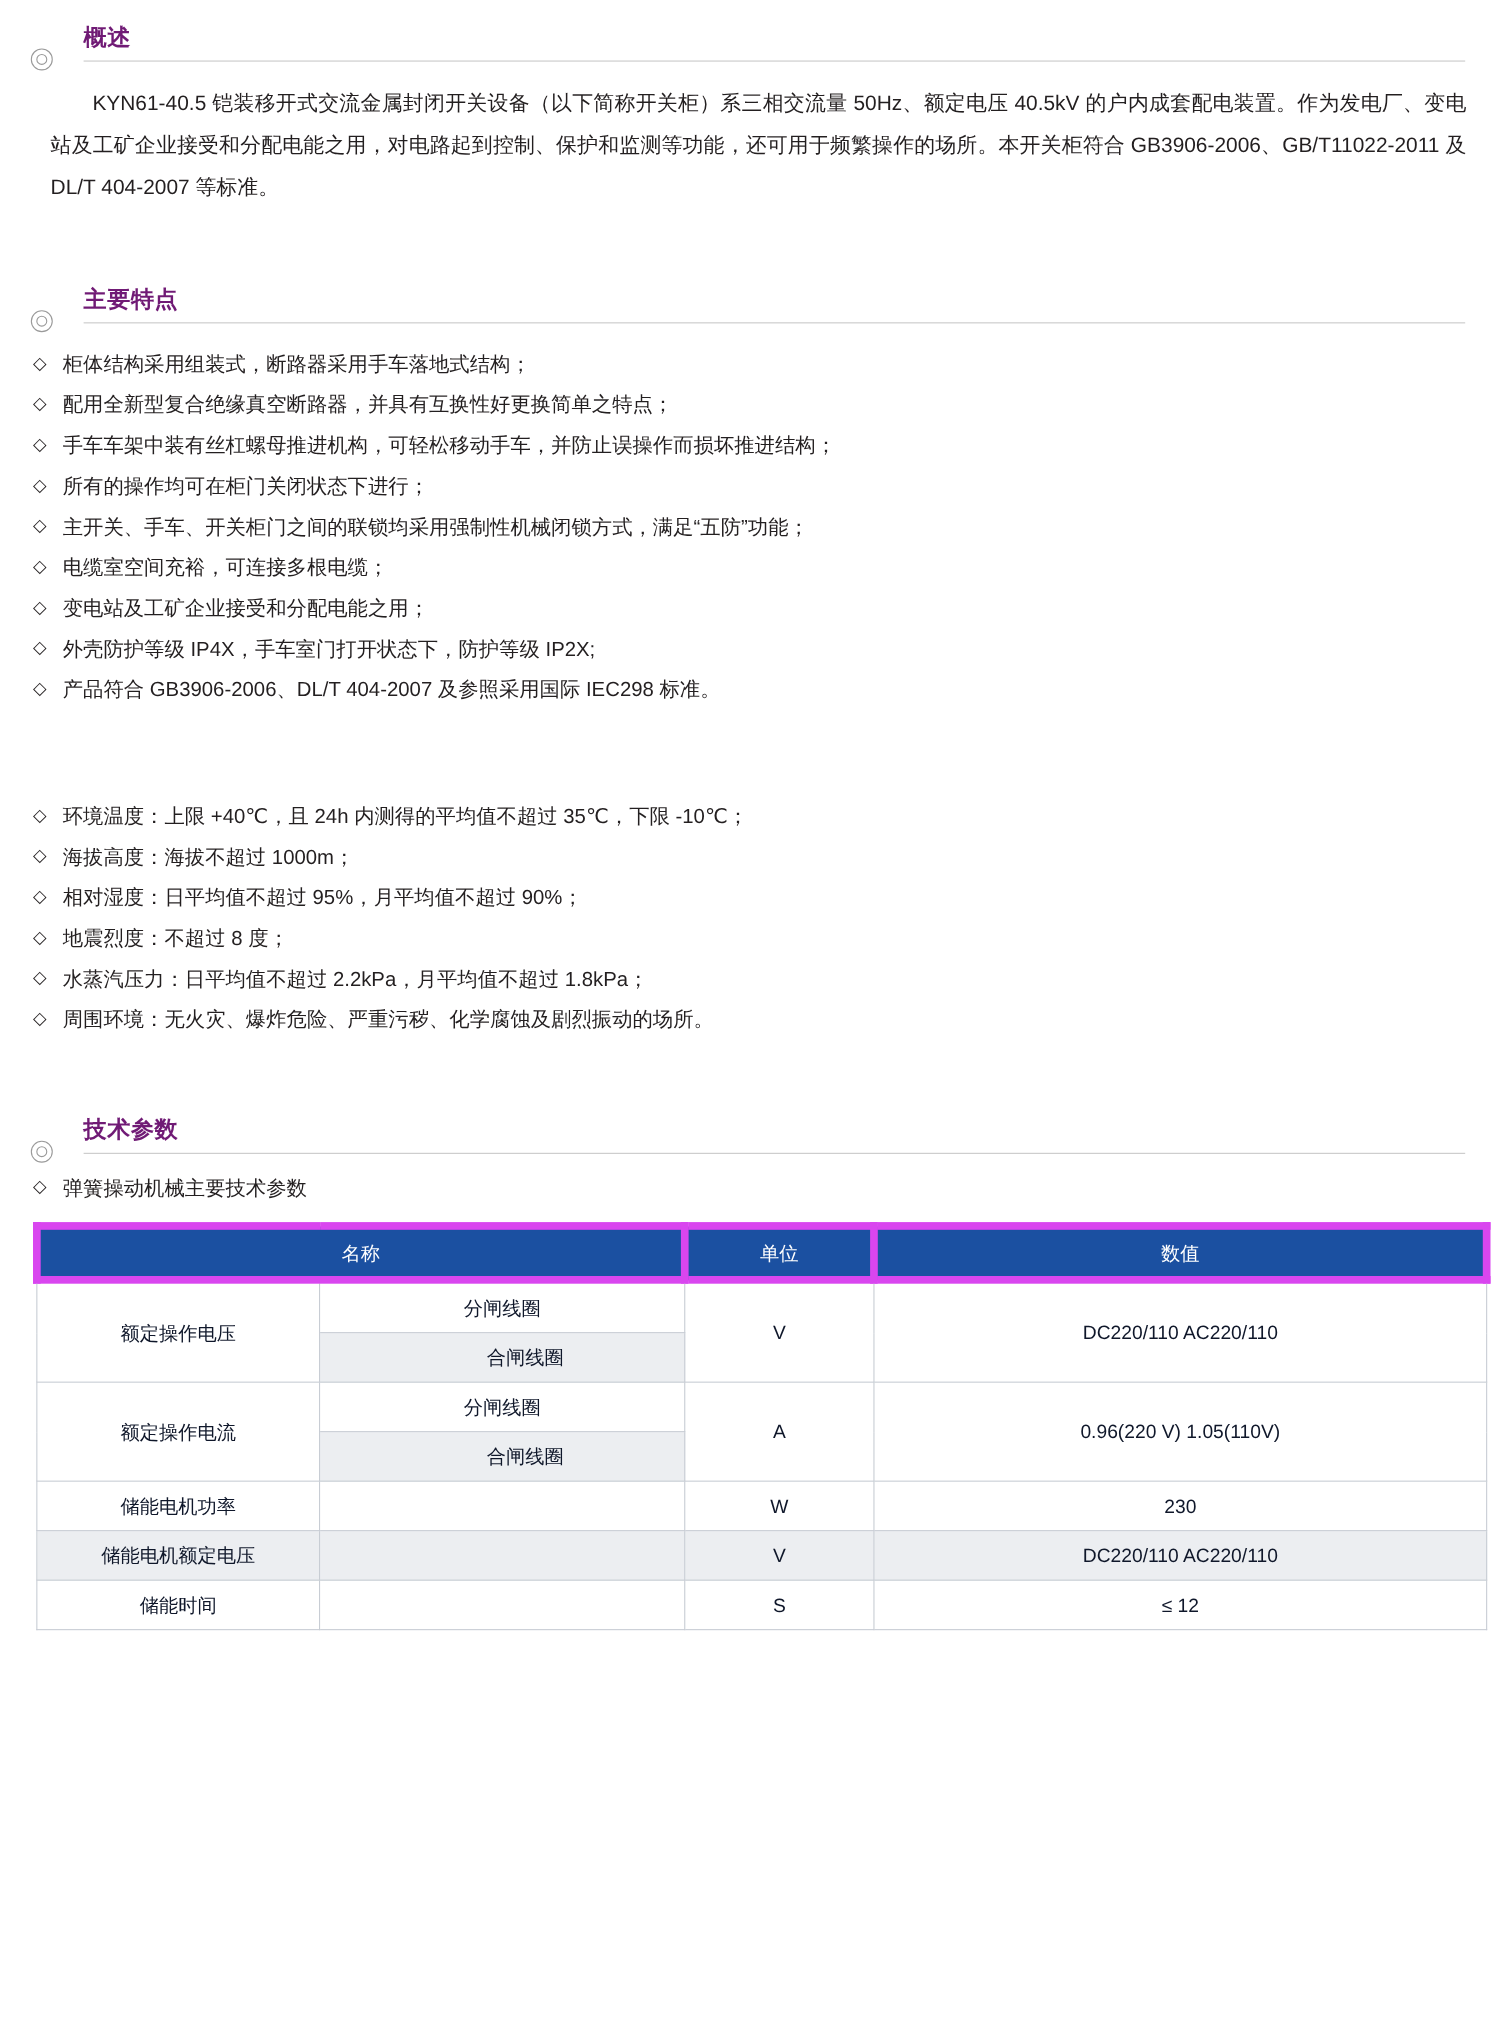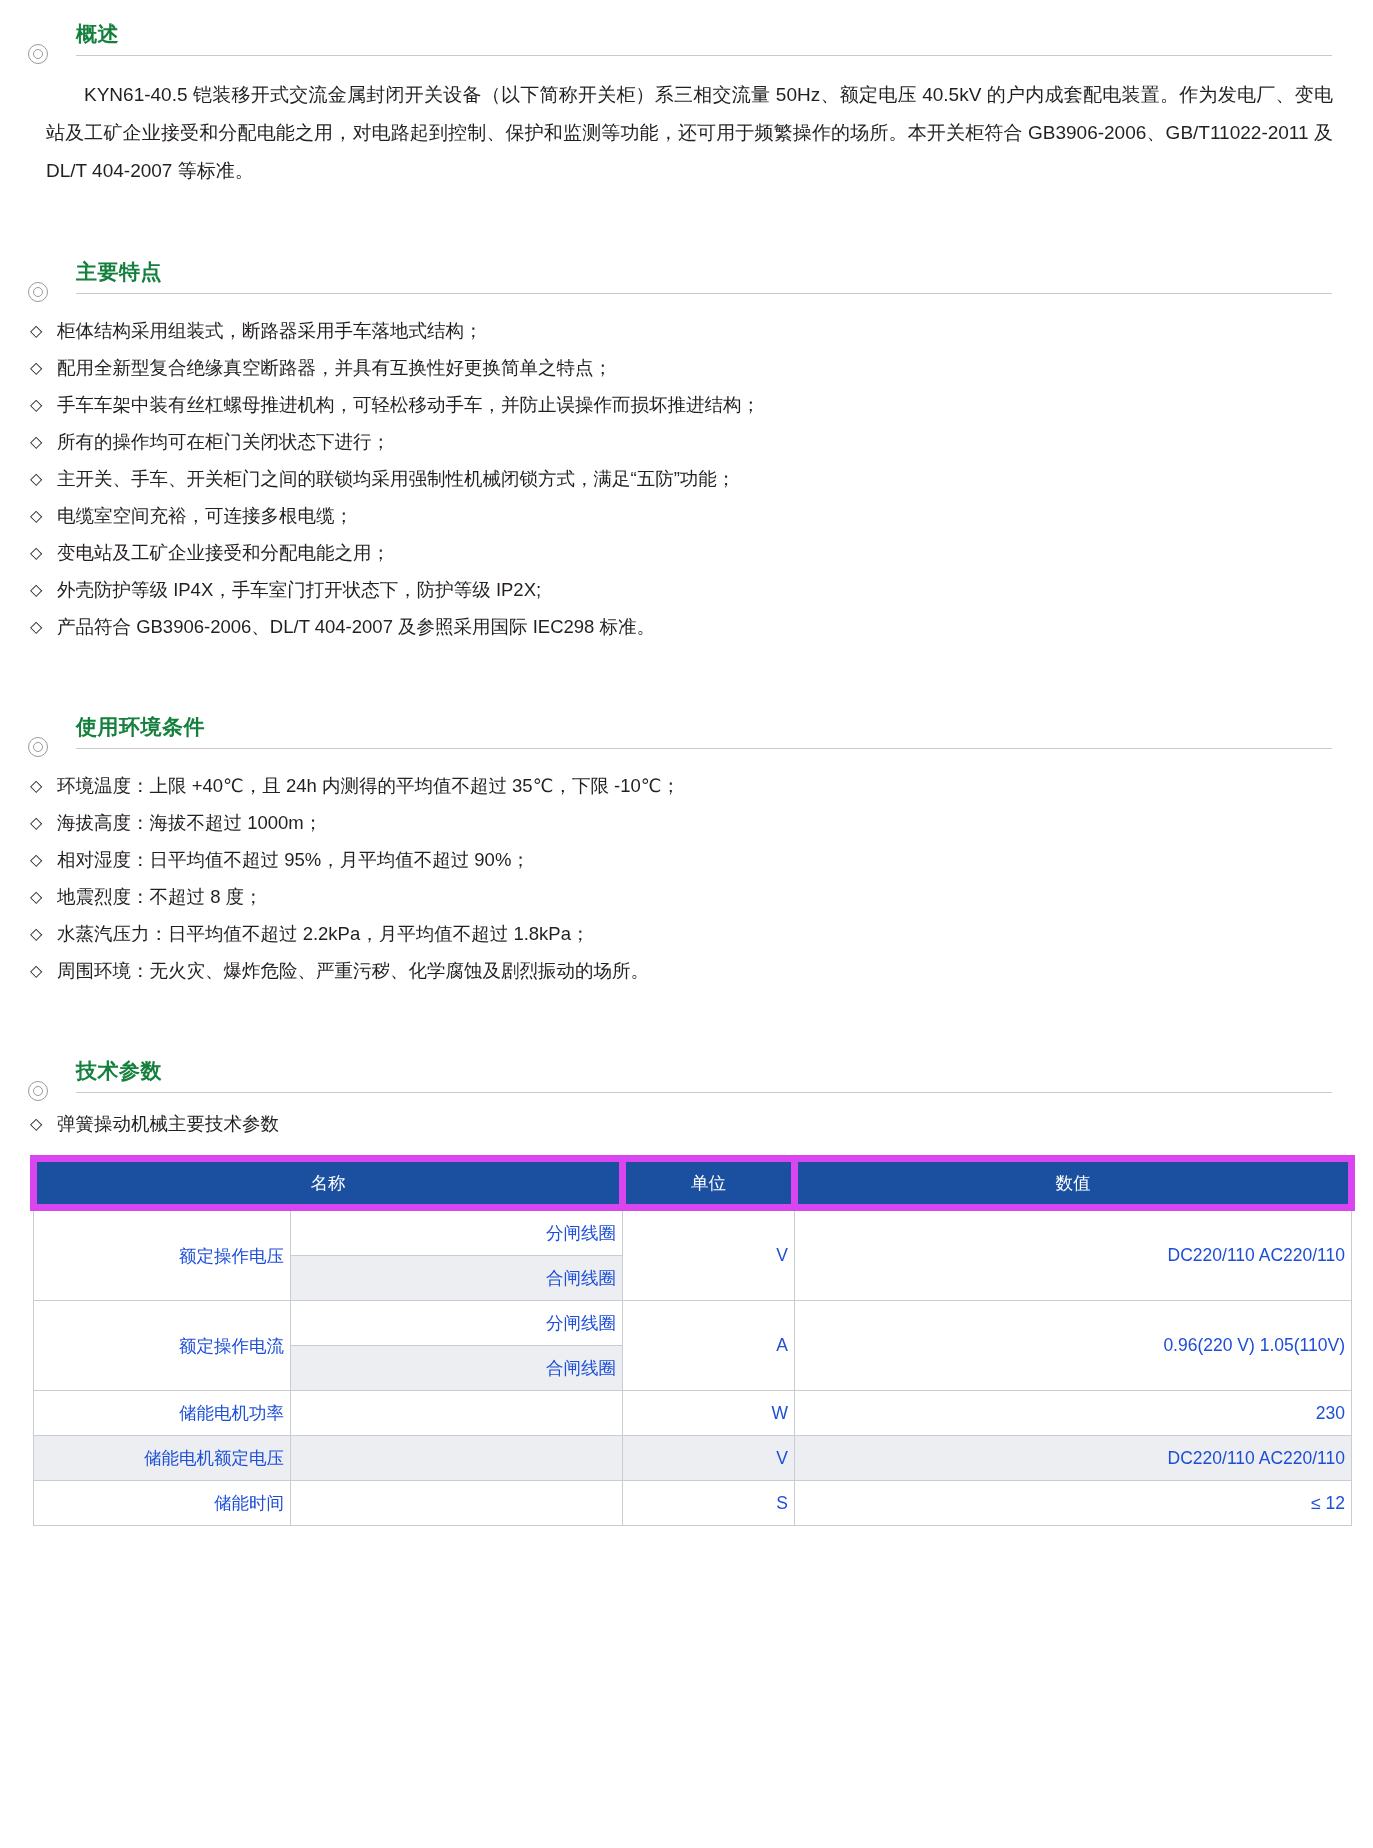--- a/index.html
+++ b/index.html
@@ -30,21 +30,21 @@
   .sec-head {
     position: relative;
     height: 44px;
   }
   .sec-title {
     position: absolute;
     left: 48px;
     top: 2px;
     font-size: 21px;
     font-weight: bold;
-    color: #15803d;
+    color: #701a75;
     letter-spacing: 0.5px;
     white-space: nowrap;
   }
   .sec-rule {
     position: absolute;
     left: 48px;
     right: 13px;
     top: 37px;
     border-top: 1px solid #c9c9c9;
   }
@@ -131,23 +131,23 @@
     background: #1b50a1;
     color: #ffffff;
     font-weight: normal;
     height: 40px;
     border: 7px solid #d946ef;
     text-align: center;
     font-size: 17.5px;
   }
   table.spec td {
     border: 1px solid #c8cdd4;
-    text-align: right;
+    text-align: center;
     height: 44px;
-    color: #1d4ed8;
+    color: #0f172a;
     padding: 0 6px;
   }
   table.spec td.shaded {
     background: #eceef1;
     padding-left: 48px;
   }
   table.spec tr.shadedrow td {
     background: #eceef1;
     margin-top: 40px;
   }
@@ -187,25 +187,20 @@
       <li><span class="dia">◇</span><span>电缆室空间充裕，可连接多根电缆；</span></li>
       <li><span class="dia">◇</span><span>变电站及工矿企业接受和分配电能之用；</span></li>
       <li><span class="dia">◇</span><span>外壳防护等级 IP4X，手车室门打开状态下，防护等级 IP2X;</span></li>
       <li><span class="dia">◇</span><span>产品符合 GB3906-2006、DL/T 404-2007 及参照采用国际 IEC298 标准。</span></li>
     </ul>
   </div>
 
   <div class="gap-lg"></div>
 
   <div class="section">
-    <div class="sec-head">
-      <span class="sec-ring"></span>
-      <div class="sec-title">使用环境条件</div>
-      <div class="sec-rule"></div>
-    </div>
     <ul class="bullets">
       <li><span class="dia">◇</span><span>环境温度：上限 +40℃，且 24h 内测得的平均值不超过 35℃，下限 -10℃；</span></li>
       <li><span class="dia">◇</span><span>海拔高度：海拔不超过 1000m；</span></li>
       <li><span class="dia">◇</span><span>相对湿度：日平均值不超过 95%，月平均值不超过 90%；</span></li>
       <li><span class="dia">◇</span><span>地震烈度：不超过 8 度；</span></li>
       <li><span class="dia">◇</span><span>水蒸汽压力：日平均值不超过 2.2kPa，月平均值不超过 1.8kPa；</span></li>
       <li><span class="dia">◇</span><span>周围环境：无火灾、爆炸危险、严重污秽、化学腐蚀及剧烈振动的场所。</span></li>
     </ul>
   </div>
 

